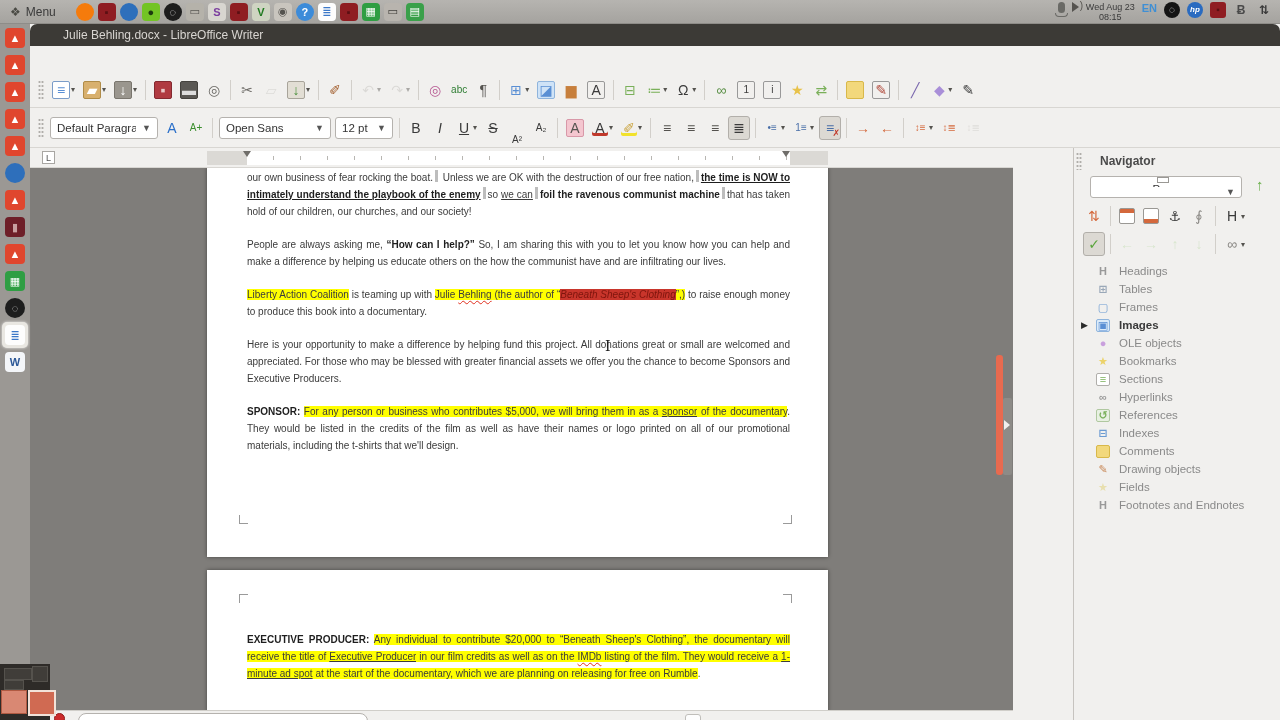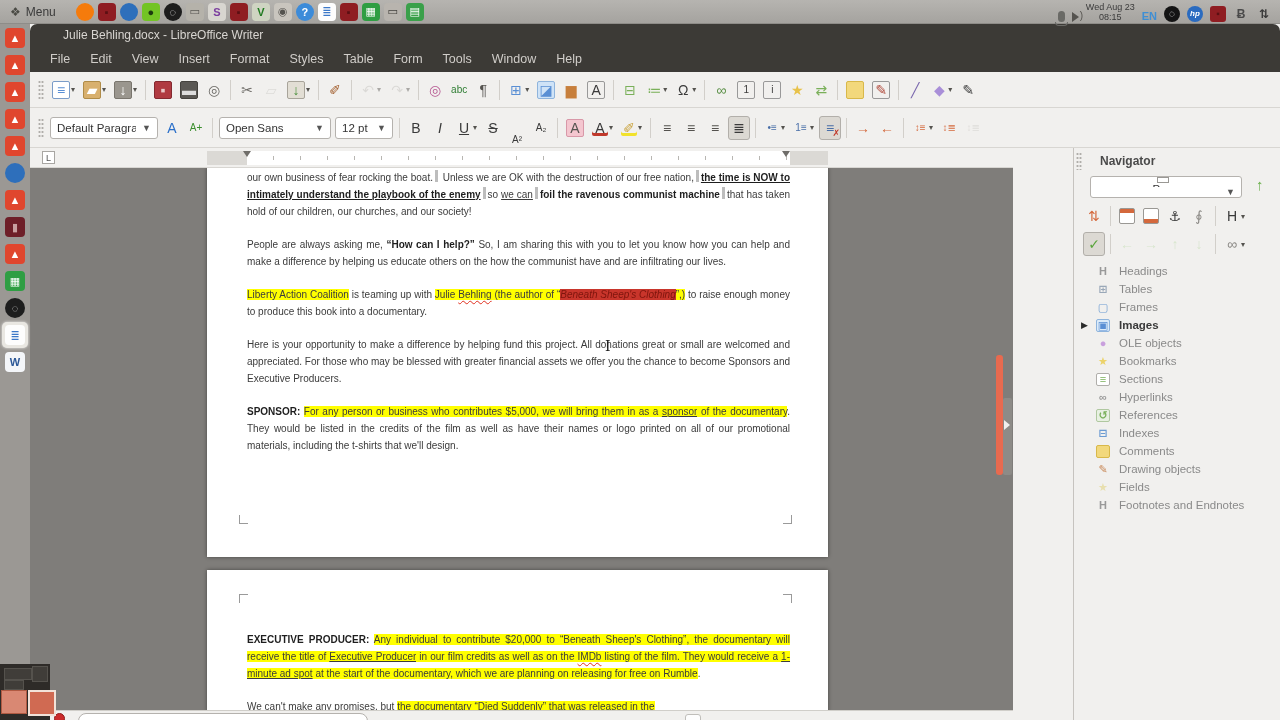--- a/index.html
+++ b/index.html
@@ -9,21 +9,21 @@
 
   
   #top-panel{left:0;top:0;width:1280px;height:24px;
     background:linear-gradient(#b6b4b0,#a5a39f);border-bottom:1px solid #8e8c88;
     display:flex;align-items:center;box-sizing:border-box;z-index:50;}
   #menu-btn{display:flex;align-items:center;gap:5px;padding:0 10px;color:#3a3a3a;font-size:12px;}
   #menu-btn .paw{color:#4a4a44;font-size:12px;}
   .lch{width:18px;height:18px;border-radius:4px;margin:0 2px;display:flex;
     align-items:center;justify-content:center;font-size:11px;font-weight:bold;box-sizing:border-box;}
   .lch.c{border-radius:50%;}
-  #tray{margin-left:auto;display:flex;align-items:flex-end;gap:7px;padding-right:8px;}
+  #tray{margin-left:auto;display:flex;align-items:flex-start;gap:7px;padding-right:8px;}
   #clock{font-size:9px;line-height:10px;color:#3a3a3a;text-align:center;}
   #kbd-layout{font-size:11px;color:#3f8fd4;font-weight:bold;}
   .tray-ic{width:16px;height:16px;border-radius:3px;display:flex;align-items:center;
     justify-content:center;font-size:10px;font-weight:bold;box-sizing:border-box;}
   .tray-ic.c{border-radius:50%;}
   .mic{width:7px;height:11px;background:#6a6a66;border-radius:4px;position:relative;}
   .mic:after{content:"";position:absolute;left:-3px;right:-3px;bottom:-4px;height:3px;
     border:1px solid #6a6a66;border-top:none;border-radius:0 0 5px 5px;}
   .spk{width:0;height:0;border:5px solid transparent;border-right:none;
     border-left:7px solid #55534f;position:relative;}
@@ -233,33 +233,20 @@
     <div class="ws" style="left:1px;"></div>
     <div class="ws sel"></div>
   </div>
 
   <div id="win" class="abs">
 
     <div id="titlebar" class="abs">
       <span id="title">Julie Behling.docx - LibreOffice Writer</span>
     </div>
 
-    <div id="menubar" class="abs">
-        <div class="mi">File</div>
-        <div class="mi">Edit</div>
-        <div class="mi">View</div>
-        <div class="mi">Insert</div>
-        <div class="mi">Format</div>
-        <div class="mi">Styles</div>
-        <div class="mi">Table</div>
-        <div class="mi">Form</div>
-        <div class="mi">Tools</div>
-        <div class="mi">Window</div>
-        <div class="mi">Help</div>
-      </div>
 
     <div id="tb1" class="abs toolbar">
       <span class="grip"></span>
     <span class="tbi">
           <span class="g" style="color: rgb(90, 143, 212); background: rgb(255, 255, 255); border: 1px solid rgb(122, 156, 200);">≡</span>
           <span class="dd">▾</span>
         </span>
         <span class="tbi">
           <span class="g" style="color: rgb(255, 255, 255); background: rgb(216, 176, 110); border: 1px solid rgb(176, 140, 72);">▰</span>
           <span class="dd">▾</span>
@@ -492,21 +479,20 @@
             <div class="para"><span class="hy">Liberty Action Coalition</span><span> is teaming up with </span><span class="hy">Julie </span><span class="sq hy">Behling</span><span class="hy"> (the author of “</span><span class="i hr">Beneath Sheep's Clothing</span><span class="hy">”,)</span><span> to raise enough money to produce this book into a documentary.</span></div>
             <div class="para"><span>Here is your opportunity to make a difference by helping fund this project.  All donations great or small are welcomed and appreciated.  For those who may be blessed with greater financial assets we offer you the chance to become Sponsors and Executive Producers.</span></div>
             <div class="para"><span class="b">SPONSOR:</span><span>  </span><span class="hy">For any person or business who contributes $5,000, we will bring them in as a </span><span class="u hy">sponsor</span><span class="hy"> of the documentary</span><span>. They would be listed in the credits of the film as well as have their names or logo printed on all of our promotional materials, including the t-shirts that we'll design.</span></div>
           </div>
         <span class="cm bl" style="left:32px;top:348px;"></span>
         <span class="cm br" style="left:576px;top:348px;"></span>
       </div>
       <div id="page2" class="page">
         <div class="flow" id="page2-flow">
             <div class="para"><span class="b">EXECUTIVE PRODUCER:</span><span>  </span><span class="hy">Any individual to contribute $20,000 to “Beneath Sheep's Clothing”, the documentary will receive the title of </span><span class="u hy">Executive Producer</span><span class="hy"> in our film credits as well as on the </span><span class="sq hy">IMDb</span><span class="hy"> listing of the film. They would receive a </span><span class="u hy">1-minute ad spot</span><span class="hy"> at the start of the documentary, which we are planning on releasing for free on Rumble</span><span>.</span></div>
-            <div class="para"><span>We can't make any promises, but </span><span class="hy">the documentary “Died Suddenly” that was released in the</span></div>
           </div>
         <span class="cm tl" style="left:32px;top:24px;"></span>
         <span class="cm tr" style="left:576px;top:24px;"></span>
       </div>
       <div id="sb-orange" class="abs"></div>
       <div id="sb-thumb" class="abs"></div>
       <div id="sb-arrow" class="abs"></div>
       <span id="ibeam" class="abs">I</span>
     </div>
 

